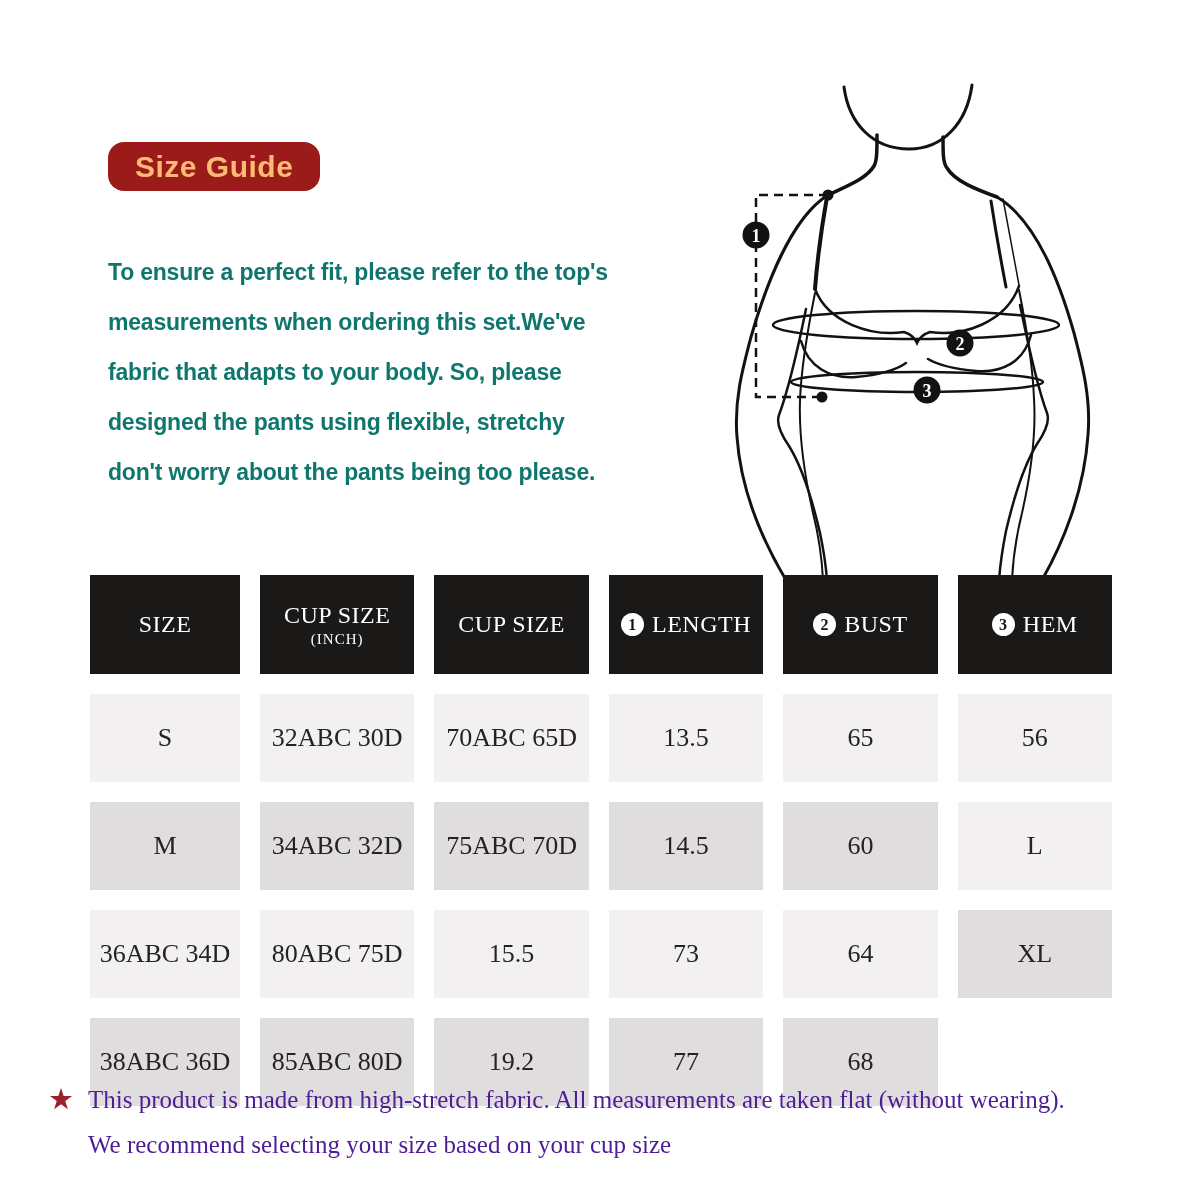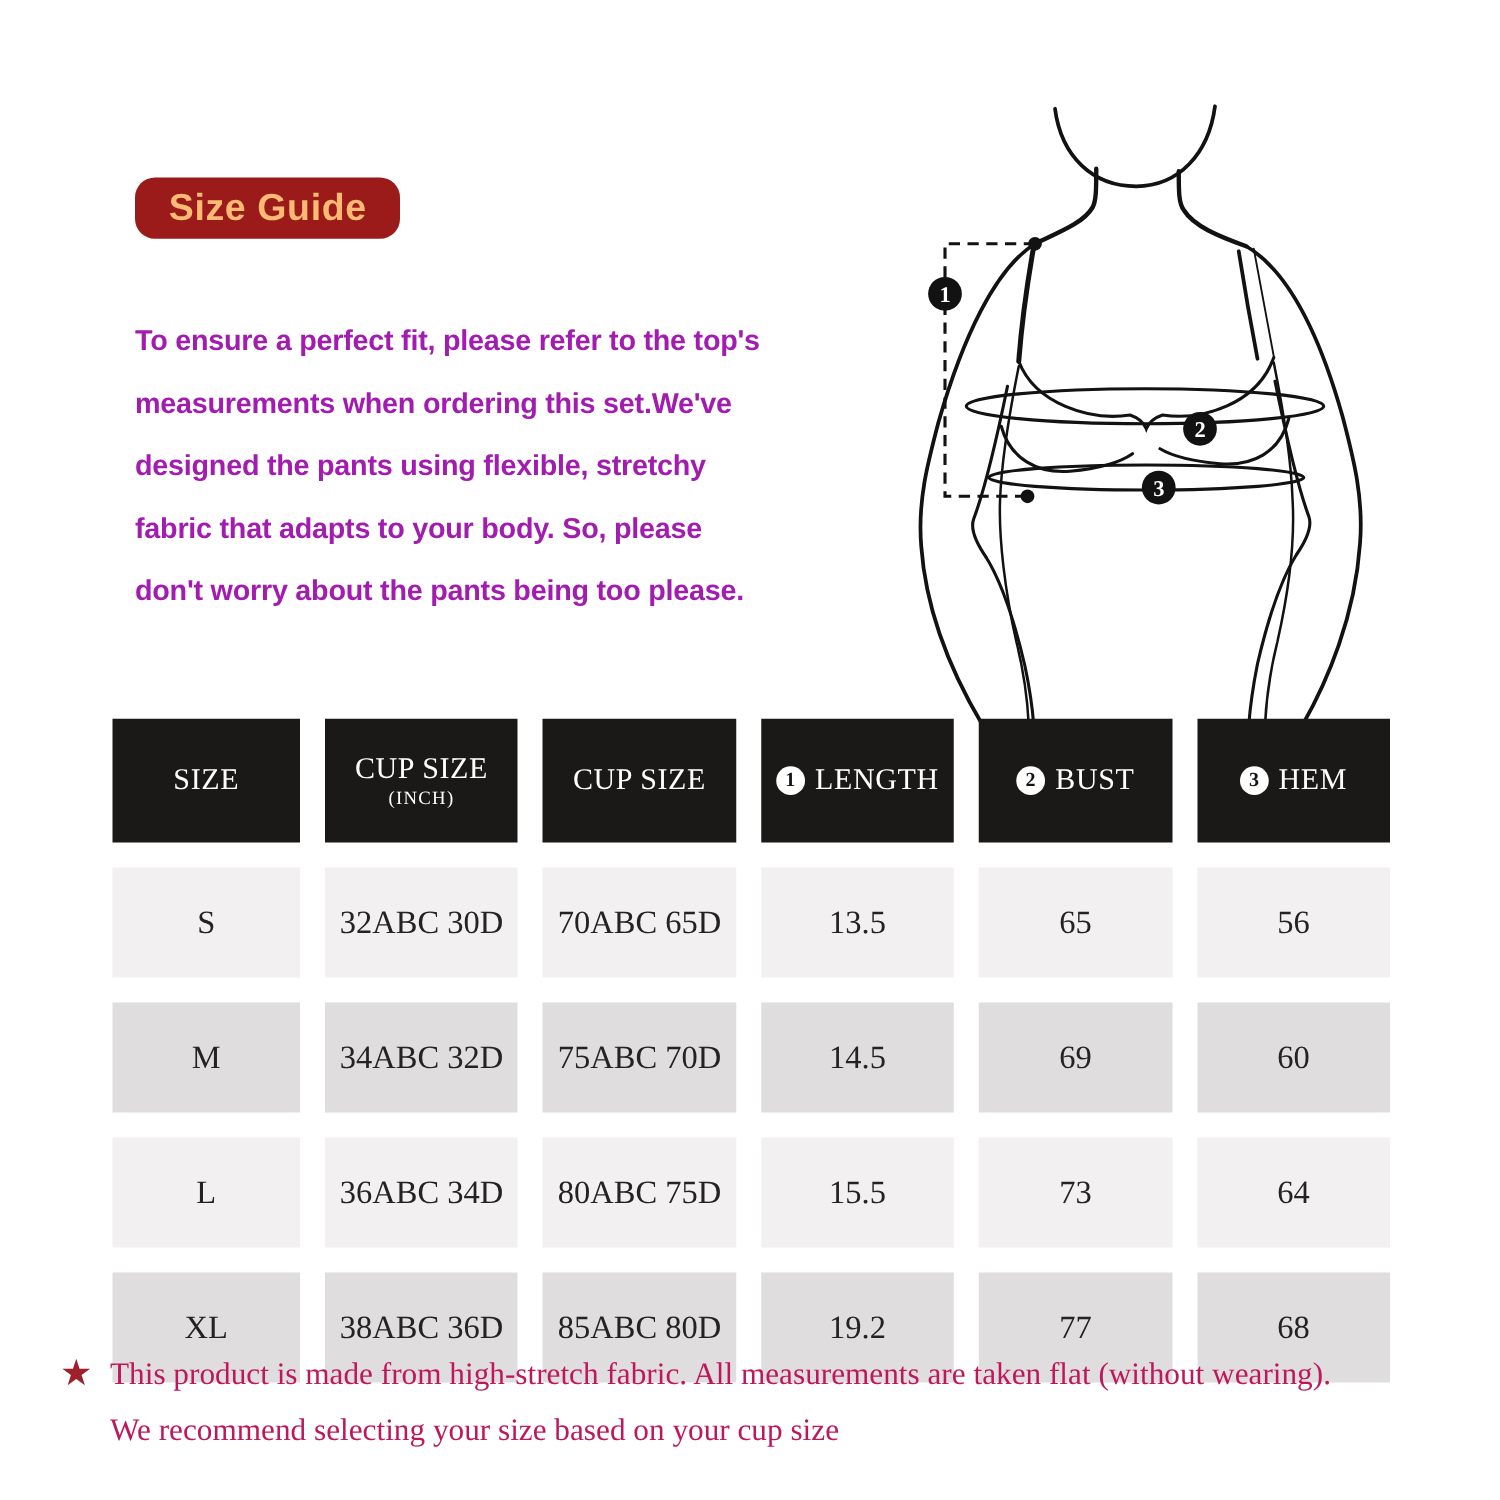--- a/index.html
+++ b/index.html
@@ -7,21 +7,21 @@
        font-family:"Liberation Sans",sans-serif;}
   .canvas{position:absolute;inset:0;background:#fff;}
 
   
   .badge{position:absolute;left:108px;top:142px;height:49px;
          background:#9b1b1b;color:#fdba74;border-radius:16px;
          display:flex;align-items:center;padding:0 27px;
          font-size:30px;font-weight:bold;letter-spacing:.5px;}
 
   
-  .intro{position:absolute;left:108px;top:247px;color:#a21caf;
+  .intro{position:absolute;left:108px;top:247px;color:#0f766e;
          font-size:23px;font-weight:bold;letter-spacing:-.2px;}
   .intro p{margin:0;line-height:50px;white-space:nowrap;}
 
   
   .figure{position:absolute;left:650px;top:75px;width:520px;height:505px;}
   .figure path,.figure ellipse{fill:none;stroke:#121212;stroke-linecap:round;}
   .figure .w3{stroke-width:3;}
   .figure .w35{stroke-width:3.5;}
   .figure .w4{stroke-width:4;}
   .figure .w25{stroke-width:2.5;}
@@ -48,34 +48,34 @@
                font-size:16px;font-weight:bold;flex:0 0 auto;}
   .td{height:88px;display:flex;align-items:center;justify-content:center;
       font-size:26px;color:#242222;}
   .row-light{background:#f2f0f0;}
   .row-dark{background:#e0ddde;}
 
   
   .footnote{position:absolute;left:48px;top:1077px;display:flex;align-items:flex-start;}
   .footnote .star{color:#9c212b;font-size:29px;line-height:45px;margin-right:14px;}
   .footnote .lines p{margin:0;font-family:"Liberation Serif",serif;
-                     font-size:25px;color:#be185d;line-height:45px;white-space:nowrap;}
+                     font-size:25px;color:#4c1d95;line-height:45px;white-space:nowrap;}
 </style>
 </head>
 <body>
 
 <div class="canvas">
 
   <div class="badge">Size Guide</div>
 
   <div class="intro">
     <p>To ensure a perfect fit, please refer to the top's</p>
     <p>measurements when ordering this set.We've</p>
+    <p>fabric that adapts to your body. So, please</p>
     <p>designed the pants using flexible, stretchy</p>
-    <p>fabric that adapts to your body. So, please</p>
     <p>don't worry about the pants being too please.</p>
   </div>
 
   <svg class="figure" viewBox="0 0 520 505" aria-hidden="true">
 
     <path class="w3" d="M 194,12 C 199,50 224,74 259,74 C 293,74 317,48 322,10"></path>
 
     <path class="w35" d="M 227,60 C 227,76 227,86 224,91 C 217,103 199,110 178,120"></path>
     <path class="w35" d="M 293,62 C 293,78 293,88 297,93 C 305,106 325,114 347,122"></path>
 
@@ -159,21 +159,20 @@
     <div class="td row-light">32ABC 30D</div>
     <div class="td row-light">70ABC 65D</div>
     <div class="td row-light">13.5</div>
     <div class="td row-light">65</div>
     <div class="td row-light">56</div>
 
     <div class="td row-dark">M</div>
     <div class="td row-dark">34ABC 32D</div>
     <div class="td row-dark">75ABC 70D</div>
     <div class="td row-dark">14.5</div>
-    <div class="td row-dark">69</div>
     <div class="td row-dark">60</div>
 
     <div class="td row-light">L</div>
     <div class="td row-light">36ABC 34D</div>
     <div class="td row-light">80ABC 75D</div>
     <div class="td row-light">15.5</div>
     <div class="td row-light">73</div>
     <div class="td row-light">64</div>
 
     <div class="td row-dark">XL</div>

